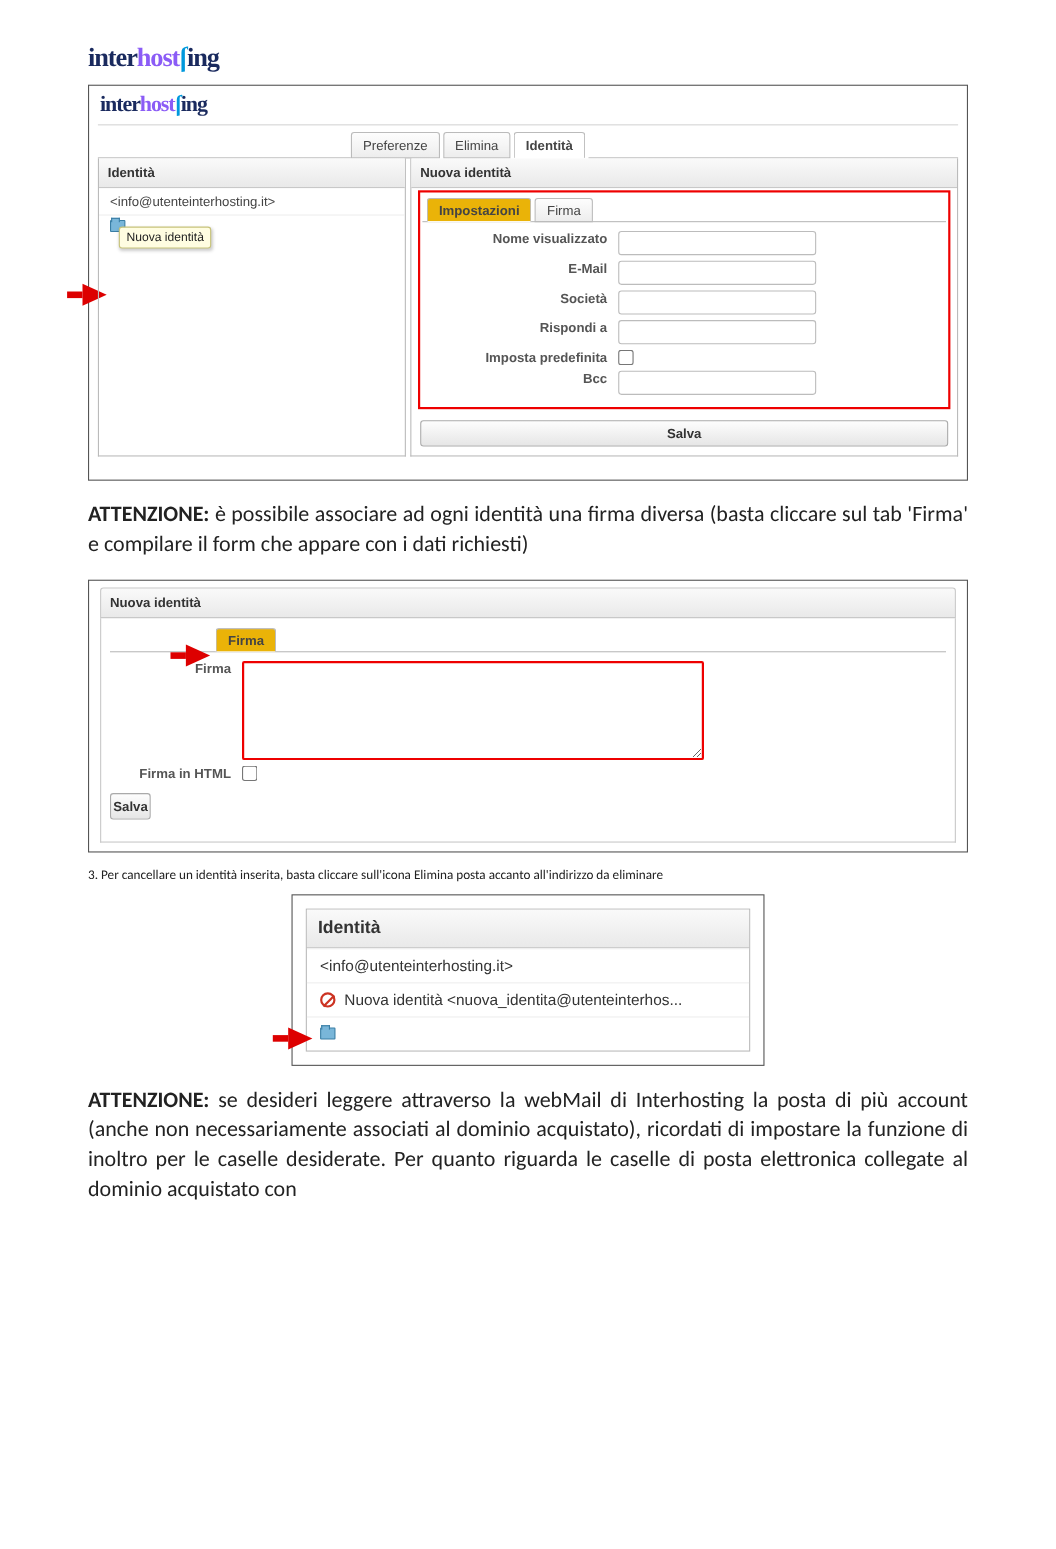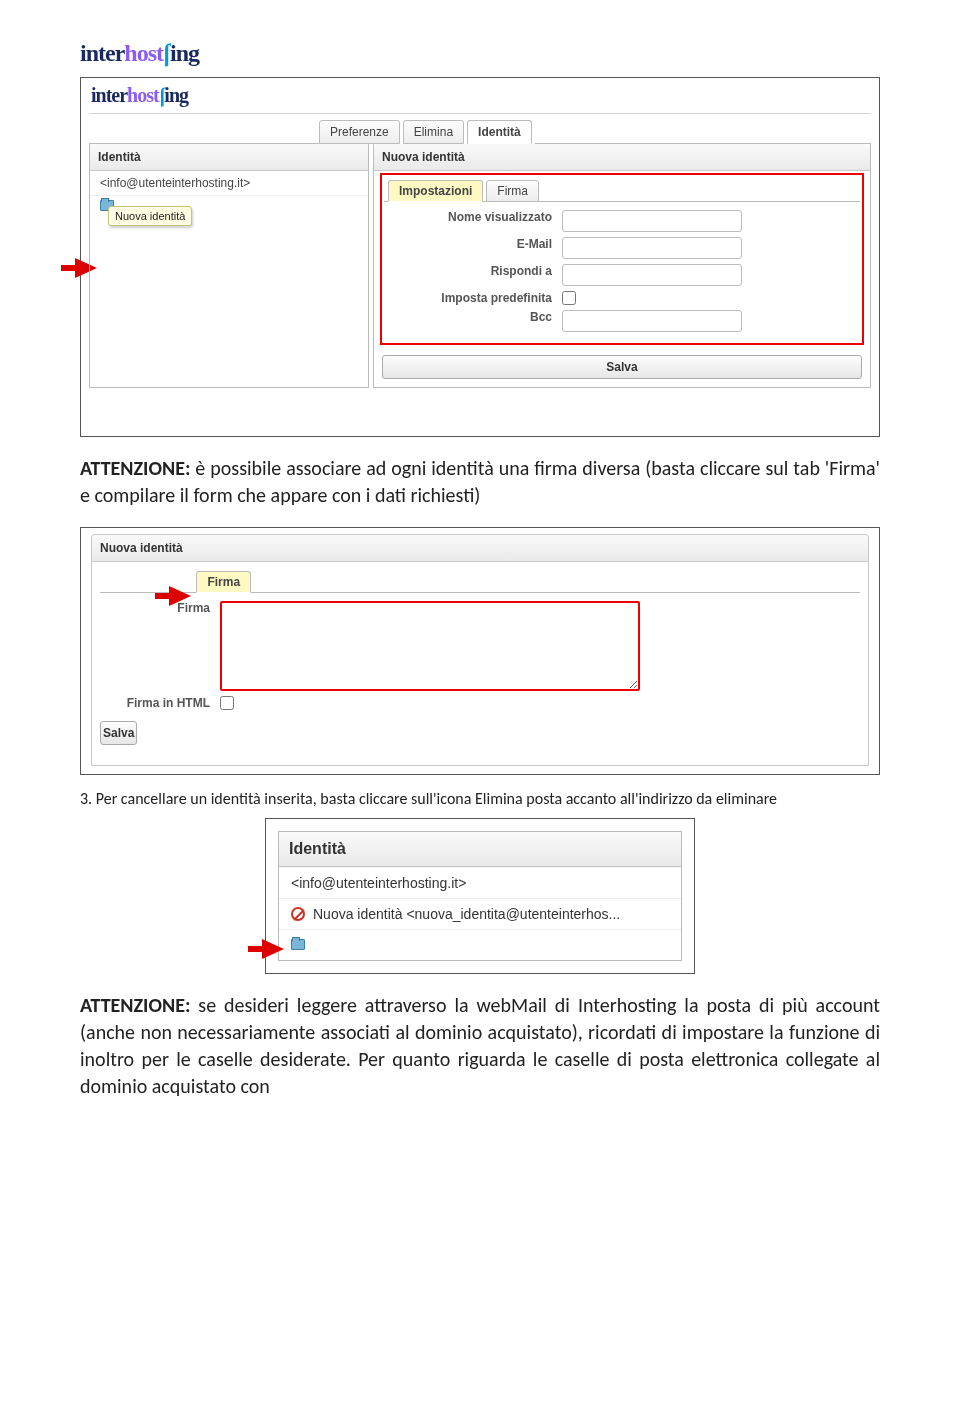--- a/index.html
+++ b/index.html
@@ -30,35 +30,35 @@
   .side-item { padding: 5px 10px; color: #444; font-size:12px; border-bottom:1px solid #eee;}
   .side-icon { padding:4px 10px; }
   .folder-icon { display:inline-block; width:14px; height:11px; background:#79b6d9; border:1px solid #3a7ea5; border-radius:1px; position:relative;}
   .folder-icon::before { content:''; position:absolute; top:-3px; left:0; width:6px; height:3px; background:#79b6d9; border:1px solid #3a7ea5; border-bottom:none;}
   .tooltip-badge { position:absolute; left:18px; top:62px; background:#fffde1; border:1px solid #c7c37a; border-radius:3px; padding:3px 6px; font-size:11px; box-shadow: 1px 2px 3px rgba(0,0,0,0.2);}
 
   .rightpanel { flex:1; border:1px solid #bbb; border-top:none; display:flex; flex-direction:column; }
   .red-box { border: 2px solid #e00; margin: 2px 6px 4px 6px; padding: 4px 2px 2px 2px; }
   .subtabs { display:flex; border-bottom:1px solid #bbb; padding-left:4px;}
   .subtab { border:1px solid #bbb; background:linear-gradient(#fdfdfd,#ededed); border-radius:3px 3px 0 0; padding:3px 10px; margin-right:3px; font-size:12px; color:#444; cursor:pointer; position:relative; top:1px;}
-  .subtab.active { background:#fef9c3; border-bottom-color:#fff; font-weight:bold;}
+  .subtab.active { background:#eab308; border-bottom-color:#fff; font-weight:bold;}
   .form-block { padding:8px 8px 4px 8px; }
   .form-row { display:flex; align-items:flex-start; margin-bottom:5px; }
   .form-row label { width:170px; text-align:right; padding-right:10px; font-weight:bold; color:#555; font-size:12px;}
   .form-row input[type=text] { flex:0 0 180px; border:1px solid #bcbcbc; border-radius:3px; padding:3px 4px; height:22px; font-size:12px;}
   .form-row input[type=checkbox]{ width:14px; height:14px;}
   .save-btn { margin:6px 8px 8px 8px; border:1px solid #aaa; background:linear-gradient(#fdfdfd,#e6e6e6); border-radius:3px; padding:4px 2px; font-size:12px; cursor:pointer; font-weight:bold; color:#333;}
 
   .red-arrow { width:0; height:0; border-top:10px solid transparent; border-bottom:10px solid transparent; border-left:22px solid #d00; position:absolute; }
   .red-arrow::after{content:''; position:absolute; left:-36px; top:-3px; width:14px; height:6px; background:#d00;}
   .arrow-s1 { left:-6px; top:180px; }
 
   .body-text { font-family: Calibri, Arial, sans-serif; font-size: 20px; line-height:1.35; margin: 18px 0; text-align:justify;}
   .body-text strong { font-weight:bold; }
-  .step-num { font-family: Calibri, Arial, sans-serif; font-size: 16px; margin:12px 0 4px 0;}
+  .step-num { font-family: Calibri, Arial, sans-serif; font-size: 12px; margin:12px 0 4px 0;}
 
   
   .ss2 { padding:6px 10px 8px 10px; position:relative;}
   .ss2 .panel-title{ border:1px solid #c8c8c8; border-radius:3px 3px 0 0;}
   .ss2-body{ border:1px solid #c8c8c8; border-top:none; padding:8px 8px 12px 8px;}
   .ss2 .subtabs { margin-bottom:8px;}
   .ss2 textarea{ width:420px; height:90px; border:2px solid #e00; border-radius:2px; resize:vertical; font-size:12px;}
   .arrow-s2 { left:88px; top:58px; }
   .ss2 .form-row label{width:120px;}
 
@@ -116,20 +116,24 @@
           <div class="form-block">
             <div class="form-row">
                 <label>Nome visualizzato</label>
                 <input type="text" style="">
               </div>
             <div class="form-row">
                 <label>E-Mail</label>
                 <input type="text" style="">
               </div>
             <div class="form-row">
+                <label>Società</label>
+                <input type="text" style="">
+              </div>
+            <div class="form-row">
                 <label>Rispondi a</label>
                 <input type="text" style="">
               </div>
             <div class="form-row">
                 <label>Imposta predefinita</label>
                 <input type="checkbox" style="">
               </div>
             <div class="form-row">
                 <label>Bcc</label>
                 <input type="text" style="">

